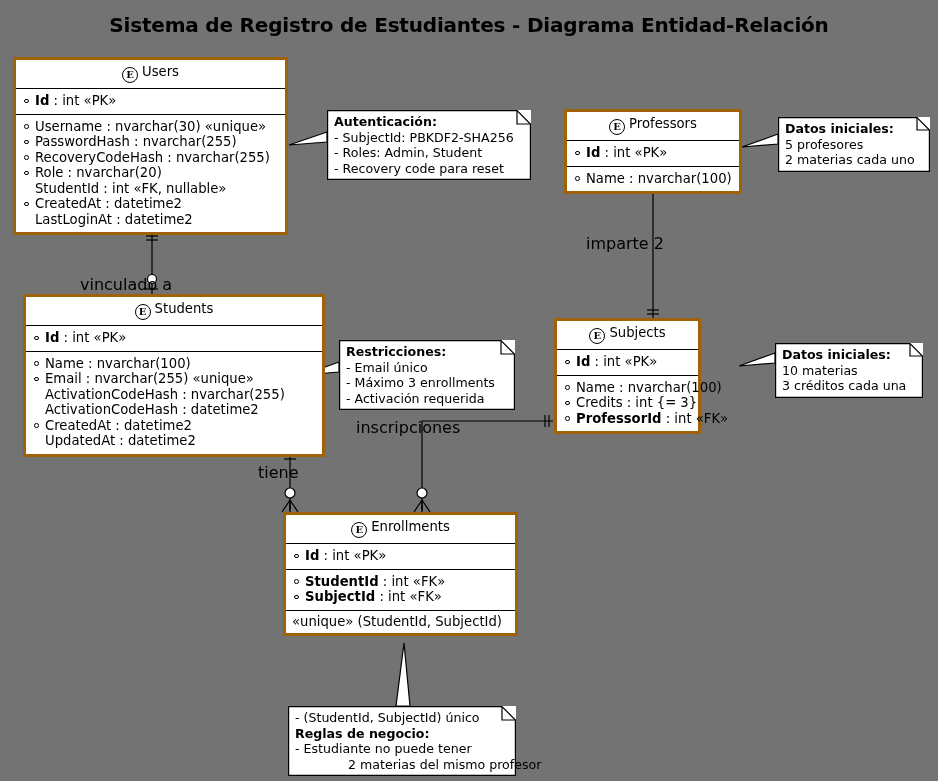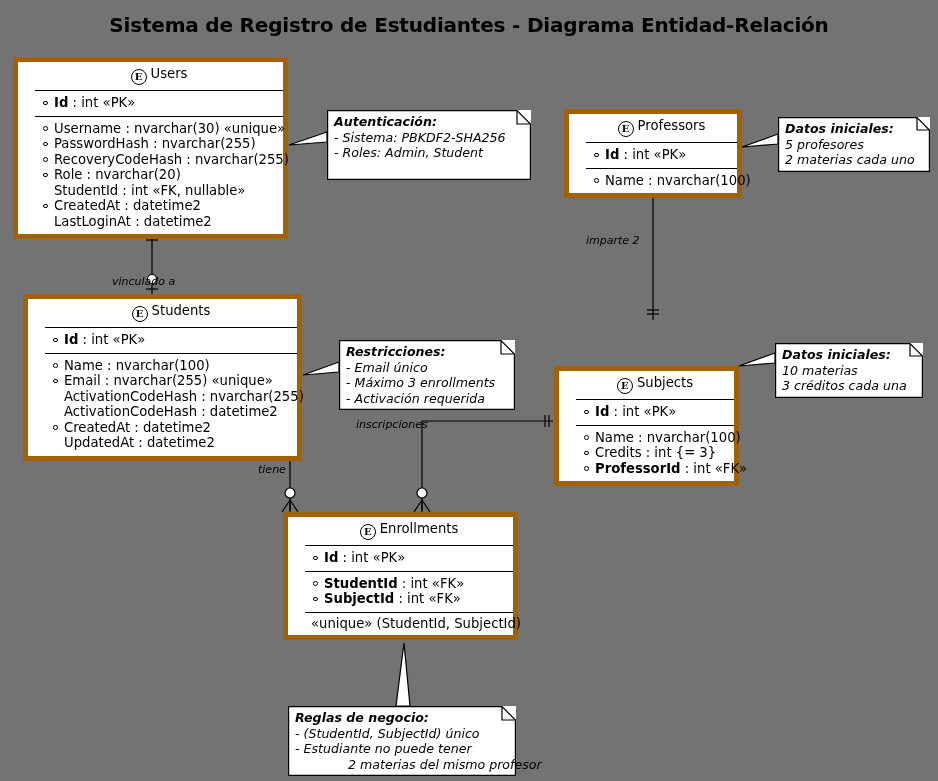--- a/index.html
+++ b/index.html
@@ -32,26 +32,25 @@
     position: absolute;
     left: 0;
     top: 0;
     width: 938px;
     height: 781px;
     pointer-events: none;
   }
   
   .entity {
     position: absolute;
-    border: 5px solid #a16207;
+    border: 3px solid #a16207;
     background: #ffffff;
     box-sizing: border-box;
     font-size: 13.2px;
     color: #000000;
-    padding-left: 17px;
   }
   .entity .ehead {
     text-align: center;
     padding: 4px 4px 5px 4px;
     border-bottom: 1px solid #000000;
     white-space: nowrap;
   }
   .entity .ehead .ecircle {
     display: inline-block;
     width: 14px;
@@ -117,30 +116,28 @@
   .note .shape {
     position: absolute;
     left: 0;
     top: 0;
     width: 100%;
     height: 100%;
     pointer-events: none;
   }
   .note .inner {
     position: relative;
-    font-style: italic;
   }
   
   .relabel {
     position: absolute;
-    font-size: 11px;
+    font-size: 16px;
     color: #000000;
     white-space: nowrap;
     background: transparent;
-    font-style: italic;
   }
 </style>
 </head>
 <body>
 
 <div id="canvas">
 
   <div id="title">Sistema de Registro de Estudiantes - Diagrama Entidad-Relación</div>
 
   <svg id="wires" viewBox="0 0 938 781" xmlns="http://www.w3.org/2000/svg">
@@ -198,21 +195,21 @@
         <path d="M 739 366 L 775 353 L 775 363 Z" fill="#ffffff"></path>
       </g>
 
       <g>
         <path d="M 404 643 L 396 706 L 410 706 Z" fill="#ffffff"></path>
       </g>
 
     </g>
   </svg>
 
-  <div class="relabel" style="left:80px; top:275px;margin-left:32px;">vinculado a</div>
+  <div class="relabel" style="left:80px; top:275px;">vinculado a</div>
 
   <div class="relabel" style="left:586px; top:234px;">imparte 2</div>
 
   <div class="relabel" style="left:258px; top:463px;text-align:right;">tiene</div>
 
   <div class="relabel" style="left:356px; top:418px;">inscripciones</div>
 
   <div class="entity" id="e-users" style="left:13px; top:57px; width:275px;">
     <div class="ehead">
       <span class="ecircle">E</span><span>Users</span>
@@ -224,21 +221,21 @@
       <div class="erow bullet">Username : nvarchar(30) «unique»</div>
       <div class="erow bullet">PasswordHash : nvarchar(255)</div>
       <div class="erow bullet">RecoveryCodeHash : nvarchar(255)</div>
       <div class="erow bullet">Role : nvarchar(20)</div>
       <div class="erow">StudentId : int «FK, nullable»</div>
       <div class="erow bullet">CreatedAt : datetime2</div>
       <div class="erow">LastLoginAt : datetime2</div>
     </div>
   </div>
 
-  <div class="entity" id="e-students" style="left:23px; top:294px; width:279px;">
+  <div class="entity" id="e-students" style="left:23px; top:294px; width:302px;">
     <div class="ehead">
       <span class="ecircle">E</span><span>Students</span>
     </div>
     <div class="esec">
       <div class="erow bullet"><b>Id</b><span> : int «PK»</span></div>
     </div>
     <div class="esec last">
       <div class="erow bullet">Name : nvarchar(100)</div>
       <div class="erow bullet">Email : nvarchar(255) «unique»</div>
       <div class="erow">ActivationCodeHash : nvarchar(255)</div>
@@ -253,21 +250,21 @@
       <span class="ecircle">E</span><span>Professors</span>
     </div>
     <div class="esec">
       <div class="erow bullet"><b>Id</b><span> : int «PK»</span></div>
     </div>
     <div class="esec last">
       <div class="erow bullet">Name : nvarchar(100)</div>
     </div>
   </div>
 
-  <div class="entity" id="e-subjects" style="left:554px; top:318px; width:185px;margin-top:48px;">
+  <div class="entity" id="e-subjects" style="left:554px; top:318px; width:147px;">
     <div class="ehead">
       <span class="ecircle">E</span><span>Subjects</span>
     </div>
     <div class="esec">
       <div class="erow bullet"><b>Id</b><span> : int «PK»</span></div>
     </div>
     <div class="esec last">
       <div class="erow bullet">Name : nvarchar(100)</div>
       <div class="erow bullet">Credits : int {= 3}</div>
       <div class="erow bullet"><b>ProfessorId</b><span> : int «FK»</span></div>
@@ -288,22 +285,23 @@
     <div class="constraint">«unique» (StudentId, SubjectId)</div>
   </div>
 
   <div class="note" style="left:327px; top:110px; width:204px; height:70px;">
     <svg class="shape" viewBox="0 0 204 70" preserveAspectRatio="none">
       <path d="M 0.6 0.6 L 190 0.6 L 203.4 14 L 203.4 69.4 L 0.6 69.4 Z" fill="#ffffff" stroke="#000000" stroke-width="1.2"></path>
       <path d="M 190 0.6 L 190 14 L 203.4 14" fill="none" stroke="#000000" stroke-width="1.2"></path>
     </svg>
     <div class="inner">
       <div class="noteline head">Autenticación:</div>
-      <div class="noteline">- Sistema: PBKDF2-SHA256</div>
+      <div class="noteline">- SubjectId: PBKDF2-SHA256</div>
       <div class="noteline">- Roles: Admin, Student</div>
+      <div class="noteline">- Recovery code para reset</div>
     </div>
   </div>
 
   <div class="note" style="left:339px; top:340px; width:176px; height:70px;">
     <svg class="shape" viewBox="0 0 176 70" preserveAspectRatio="none">
       <path d="M 0.6 0.6 L 162 0.6 L 175.4 14 L 175.4 69.4 L 0.6 69.4 Z" fill="#ffffff" stroke="#000000" stroke-width="1.2"></path>
       <path d="M 162 0.6 L 162 14 L 175.4 14" fill="none" stroke="#000000" stroke-width="1.2"></path>
     </svg>
     <div class="inner">
       <div class="noteline head">Restricciones:</div>
@@ -336,20 +334,20 @@
       <div class="noteline">3 créditos cada una</div>
     </div>
   </div>
 
   <div class="note" style="left:288px; top:706px; width:228px; height:70px;">
     <svg class="shape" viewBox="0 0 228 70" preserveAspectRatio="none">
       <path d="M 0.6 0.6 L 214 0.6 L 227.4 14 L 227.4 69.4 L 0.6 69.4 Z" fill="#ffffff" stroke="#000000" stroke-width="1.2"></path>
       <path d="M 214 0.6 L 214 14 L 227.4 14" fill="none" stroke="#000000" stroke-width="1.2"></path>
     </svg>
     <div class="inner">
+      <div class="noteline">- (StudentId, SubjectId) único</div>
       <div class="noteline head">Reglas de negocio:</div>
-      <div class="noteline">- (StudentId, SubjectId) único</div>
       <div class="noteline">- Estudiante no puede tener</div>
       <div class="noteline" style="white-space:pre;margin-left:45px;">  2 materias del mismo profesor</div>
     </div>
   </div>
 
 </div>
 
 </body></html>

